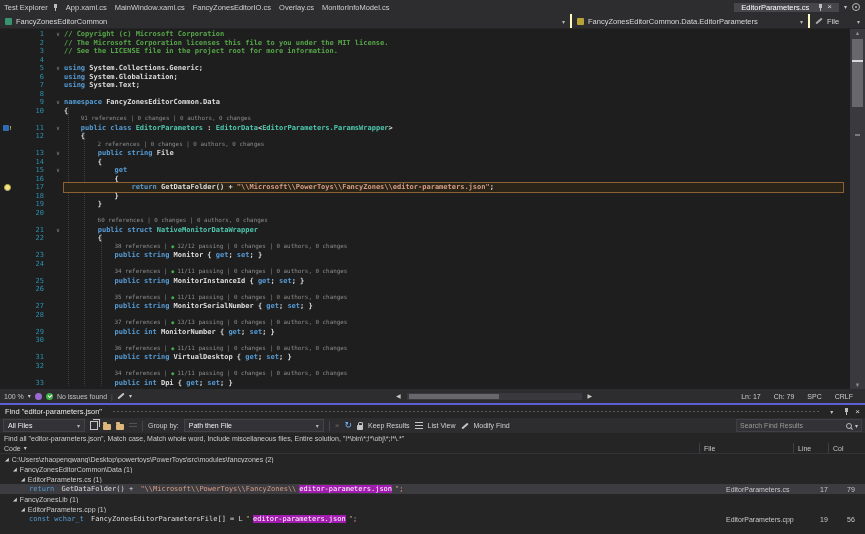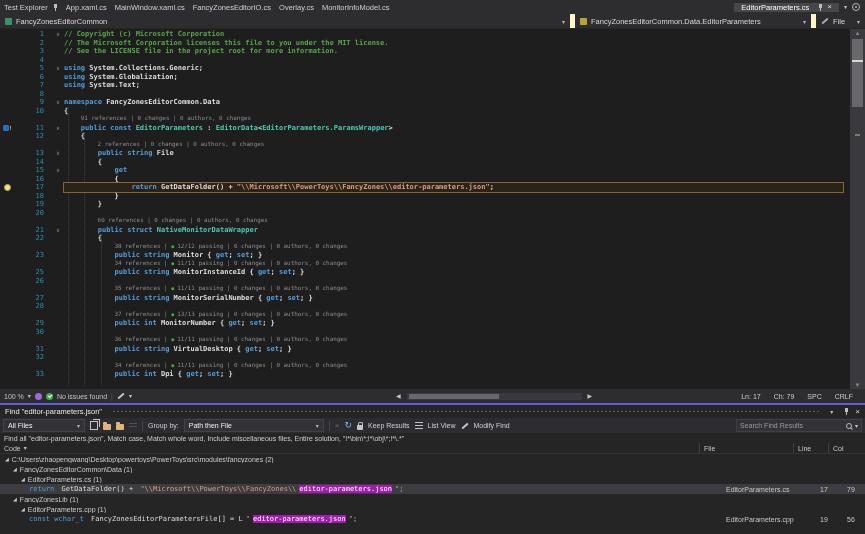--- a/index.html
+++ b/index.html
@@ -15,21 +15,21 @@
   .glyph{color:#c5c5c5;font-size:6px;line-height:1;}
   .close-x{color:#d8d8d8;font-size:8px;line-height:1;}
   .pin-icon{display:inline-block;width:6px;height:7px;position:relative;margin-left:4px;}
   .pin-icon::before{content:"";position:absolute;top:0;left:2px;width:3px;height:4px;background:#bdbdbd;}
   .pin-icon::after{content:"";position:absolute;top:4px;left:3px;width:1px;height:3px;background:#bdbdbd;}
   .gear-icon{display:inline-block;width:6px;height:6px;border:1px solid #b5b5b5;border-radius:50%;position:relative;}
   .gear-icon::after{content:"";position:absolute;left:2px;top:2px;width:2px;height:2px;background:#b5b5b5;border-radius:50%;}
 
   
   .navrow{height:14px;background:#2d2d30;border-bottom:1px solid #252526;display:flex;align-items:stretch;font-size:7.5px;color:#d8d8d8;flex:none;}
-  .combo{display:flex;align-items:center;gap:4px;padding:0 5px;border-right:5px solid #fef9c3;}
+  .combo{display:flex;align-items:center;gap:4px;padding:0 5px;border-right:2px solid #fef9c3;}
   .combo .arrow{margin-left:auto;color:#b5b5b5;font-size:6px;}
   .proj-icon{width:7px;height:7px;background:#37946e;border-radius:1px;flex:none;}
   .class-icon{width:7px;height:7px;background:#b8a339;border-radius:1px;flex:none;}
   .wrench-icon{width:8px;height:2px;background:#a9a9a9;border-radius:1px;transform:rotate(-40deg);flex:none;}
   .combo1{width:560px;}
   .combo2{width:226px;}
   .combo3{flex:1;}
 
   
   .editor{height:360px;background:#1e1e1e;position:relative;flex:none;overflow:hidden;}
@@ -238,21 +238,21 @@
           <div class="f-col"></div>
           <div class="c-col lens" style="padding-left: 16.8px;"><span>91 references | 0 changes | 0 authors, 0 changes</span></div>
         </div>
         <div class="crow">
           <div class="m-col">
             <span class="ref-icon"></span>
             <span class="ref-bang">!</span>
           </div>
           <div class="n-col">11</div>
           <div class="f-col">∨</div>
-          <div class="c-col"><span class="seg-pl">    </span><span class="seg-kw">public const </span><span class="seg-ty">EditorParameters</span><span class="seg-pl"> : </span><span class="seg-ty">EditorData</span><span class="seg-pl">&lt;</span><span class="seg-ty">EditorParameters.ParamsWrapper</span><span class="seg-pl">&gt;</span></div>
+          <div class="c-col"><span class="seg-pl">    </span><span class="seg-kw">public class </span><span class="seg-ty">EditorParameters</span><span class="seg-pl"> : </span><span class="seg-ty">EditorData</span><span class="seg-pl">&lt;</span><span class="seg-ty">EditorParameters.ParamsWrapper</span><span class="seg-pl">&gt;</span></div>
         </div>
         <div class="crow">
           <div class="m-col"></div>
           <div class="n-col">12</div>
           <div class="f-col"></div>
           <div class="c-col"><span class="seg-pl">    {</span></div>
         </div>
         <div class="crow">
           <div class="m-col"></div>
           <div class="n-col"></div>
@@ -331,20 +331,26 @@
           <div class="m-col"></div>
           <div class="n-col"></div>
           <div class="f-col"></div>
           <div class="c-col lens" style="padding-left: 50.4px;"><span>38 references | </span><span class="dot">● </span><span>12/12 passing | 0 changes | 0 authors, 0 changes</span></div>
         </div>
         <div class="crow">
           <div class="m-col"></div>
           <div class="n-col">23</div>
           <div class="f-col"></div>
           <div class="c-col"><span class="seg-pl">            </span><span class="seg-kw">public string </span><span class="seg-pl">Monitor { </span><span class="seg-kw">get</span><span class="seg-pl">; </span><span class="seg-kw">set</span><span class="seg-pl">; }</span></div>
+        </div>
+        <div class="crow">
+          <div class="m-col"></div>
+          <div class="n-col">24</div>
+          <div class="f-col"></div>
+          <div class="c-col"></div>
         </div>
         <div class="crow">
           <div class="m-col"></div>
           <div class="n-col"></div>
           <div class="f-col"></div>
           <div class="c-col lens" style="padding-left: 50.4px;"><span>34 references | </span><span class="dot">● </span><span>11/11 passing | 0 changes | 0 authors, 0 changes</span></div>
         </div>
         <div class="crow">
           <div class="m-col"></div>
           <div class="n-col">25</div>

